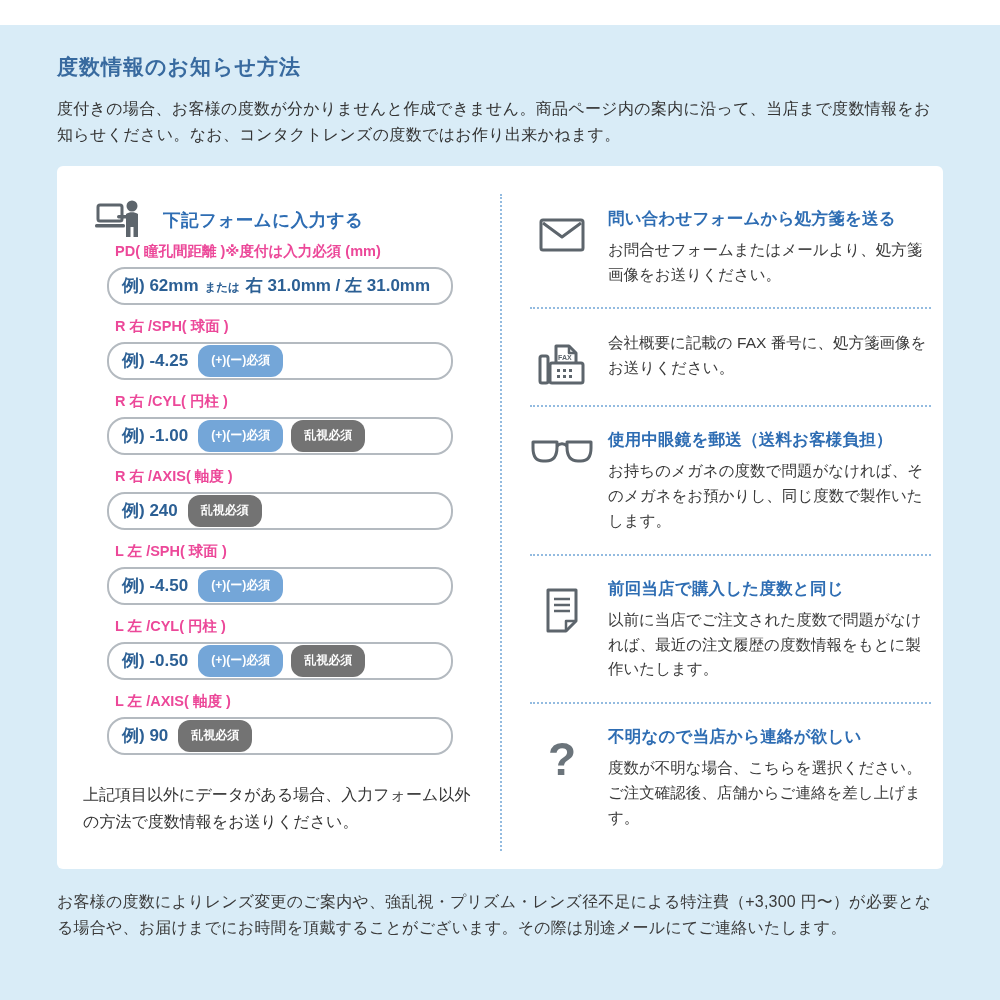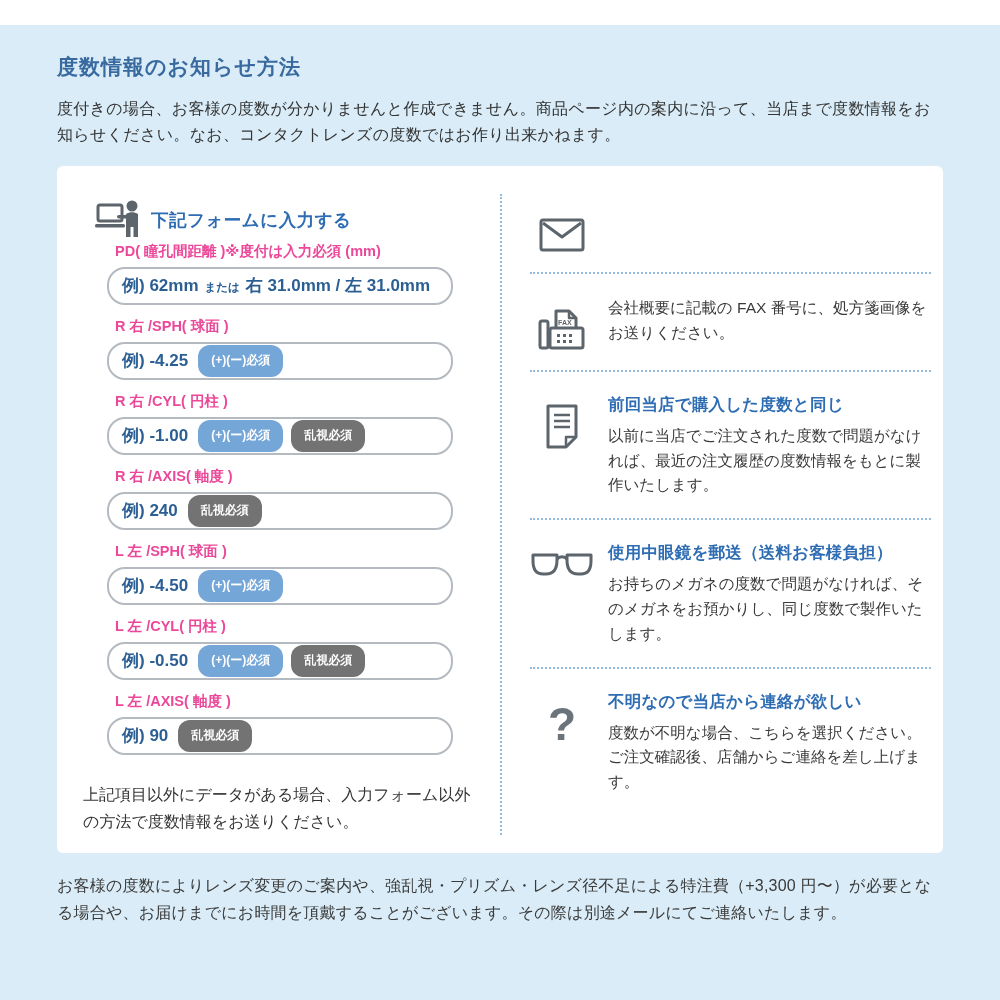--- a/index.html
+++ b/index.html
@@ -19,21 +19,21 @@
   .intro { font-size:16px; line-height:1.62; color:#333333; letter-spacing:0.3px; }
 
   .card {
     margin-top:18px; background:#ffffff; border-radius:6px;
     display:flex; padding:28px 0 18px;
   }
   .left-col { width:443px; flex:none; padding:4px 18px 0 24px; }
   .col-divider { width:0; border-left:2px dotted #93bbe0; }
   .right-col { flex:1; padding:0 12px 0 28px; }
 
-  .form-header { display:flex; align-items:center; gap:8px; padding-left:14px; }
+  .form-header { display:flex; align-items:center; gap:20px; padding-left:14px; }
   .form-title { color:#2e6db3; font-size:17.5px; font-weight:bold; letter-spacing:0.5px; }
   .form-subtitle { margin:18px 0 22px 2px; font-size:16px; color:#333333; }
 
   .fields { padding-left:26px; width:372px; }
   .field { margin-bottom:12px; }
   .field-label { font-size:14.5px; font-weight:bold; color:#ec4899; margin:0 0 6px 8px; }
   .field-box {
     border:2px solid #b4bac0; border-radius:18px; background:#ffffff;
     height:38px; display:flex; align-items:center; padding:0 13px;
   }
@@ -179,20 +179,24 @@
     <div class="col-divider"></div>
 
     <div class="right-col">
   <div class="method">
     <div class="method-icon">
             <svg width="46" height="34" viewBox="0 0 46 34">
        <rect x="2" y="2" width="42" height="30" rx="2" fill="none" stroke="#5d656c" stroke-width="3"></rect>
        <path d="M4 5 L23 19 L42 5" fill="none" stroke="#5d656c" stroke-width="3" stroke-linejoin="round"></path>
      </svg>
           </div>
+    <div class="method-text">
+      <div class="method-title">問い合わせフォームから処方箋を送る</div>
+      <div class="method-body">お問合せフォームまたはメールより、処方箋画像をお送りください。</div>
+    </div>
   </div>
 
   <div class="method">
     <div class="method-icon">
             <svg width="48" height="44" viewBox="0 0 48 44">
        <rect x="2" y="15" width="8" height="27" rx="2" fill="none" stroke="#5d656c" stroke-width="3"></rect>
        <rect x="12" y="22" width="33" height="20" rx="2" fill="none" stroke="#5d656c" stroke-width="3"></rect>
        <path d="M18 22 V5 h13 l7 7 v10" fill="none" stroke="#5d656c" stroke-width="3" stroke-linejoin="round"></path>
        <path d="M31 5 v7 h7" fill="none" stroke="#5d656c" stroke-width="2.5" stroke-linejoin="round"></path>
        <text x="20" y="19" font-size="7" font-weight="bold" fill="#5d656c" font-family="Liberation Sans,sans-serif">FAX</text>
@@ -206,48 +210,48 @@
        </g>
      </svg>
           </div>
     <div class="method-text">
       <div class="method-body">会社概要に記載の FAX 番号に、処方箋画像をお送りください。</div>
     </div>
   </div>
 
   <div class="method">
     <div class="method-icon">
+            <svg width="62" height="26" viewBox="0 0 62 26">
+       <path d="M2 3 h24 v5 c0 9 -3.5 14 -11 14 h-3 c-7 0 -10 -5 -10 -13 z" fill="none" stroke="#5d656c" stroke-width="3" stroke-linejoin="round"></path>
+       <path d="M36 3 h24 v6 c0 8 -3 13 -10 13 h-3 c-7.5 0 -11 -5 -11 -14 z" fill="none" stroke="#5d656c" stroke-width="3" stroke-linejoin="round"></path>
+       <path d="M26 7 c2.5 -3 7.5 -3 10 0" fill="none" stroke="#5d656c" stroke-width="3"></path>
+     </svg>
+          </div>
+    <div class="method-text">
+      <div class="method-title">使用中眼鏡を郵送（送料お客様負担）</div>
+      <div class="method-body">お持ちのメガネの度数で問題がなければ、そのメガネをお預かりし、同じ度数で製作いたします。</div>
+    </div>
+  </div>
+
+  <div class="method">
+    <div class="method-icon">
             <svg width="38" height="46" viewBox="0 0 38 46">
        <path d="M5 2 h28 v31 l-10 10 H5 z" fill="none" stroke="#5d656c" stroke-width="3" stroke-linejoin="round"></path>
        <path d="M33 33 h-10 v10" fill="none" stroke="#5d656c" stroke-width="2.5" stroke-linejoin="round"></path>
        <path d="M11 11 h16 M11 17 h16 M11 23 h16" stroke="#5d656c" stroke-width="2.5"></path>
      </svg>
           </div>
     <div class="method-text">
       <div class="method-title">前回当店で購入した度数と同じ</div>
       <div class="method-body">以前に当店でご注文された度数で問題がなければ、最近の注文履歴の度数情報をもとに製作いたします。</div>
     </div>
   </div>
 
   <div class="method">
     <div class="method-icon">
-            <svg width="62" height="26" viewBox="0 0 62 26">
-       <path d="M2 3 h24 v5 c0 9 -3.5 14 -11 14 h-3 c-7 0 -10 -5 -10 -13 z" fill="none" stroke="#5d656c" stroke-width="3" stroke-linejoin="round"></path>
-       <path d="M36 3 h24 v6 c0 8 -3 13 -10 13 h-3 c-7.5 0 -11 -5 -11 -14 z" fill="none" stroke="#5d656c" stroke-width="3" stroke-linejoin="round"></path>
-       <path d="M26 7 c2.5 -3 7.5 -3 10 0" fill="none" stroke="#5d656c" stroke-width="3"></path>
-     </svg>
-          </div>
-    <div class="method-text">
-      <div class="method-title">使用中眼鏡を郵送（送料お客様負担）</div>
-      <div class="method-body">お持ちのメガネの度数で問題がなければ、そのメガネをお預かりし、同じ度数で製作いたします。</div>
-    </div>
-  </div>
-
-  <div class="method">
-    <div class="method-icon">
             <span class="question-glyph">?</span>
           </div>
     <div class="method-text">
       <div class="method-title">不明なので当店から連絡が欲しい</div>
       <div class="method-body">度数が不明な場合、こちらを選択ください。ご注文確認後、店舗からご連絡を差し上げます。</div>
     </div>
   </div>
 </div>
 
   </div>

